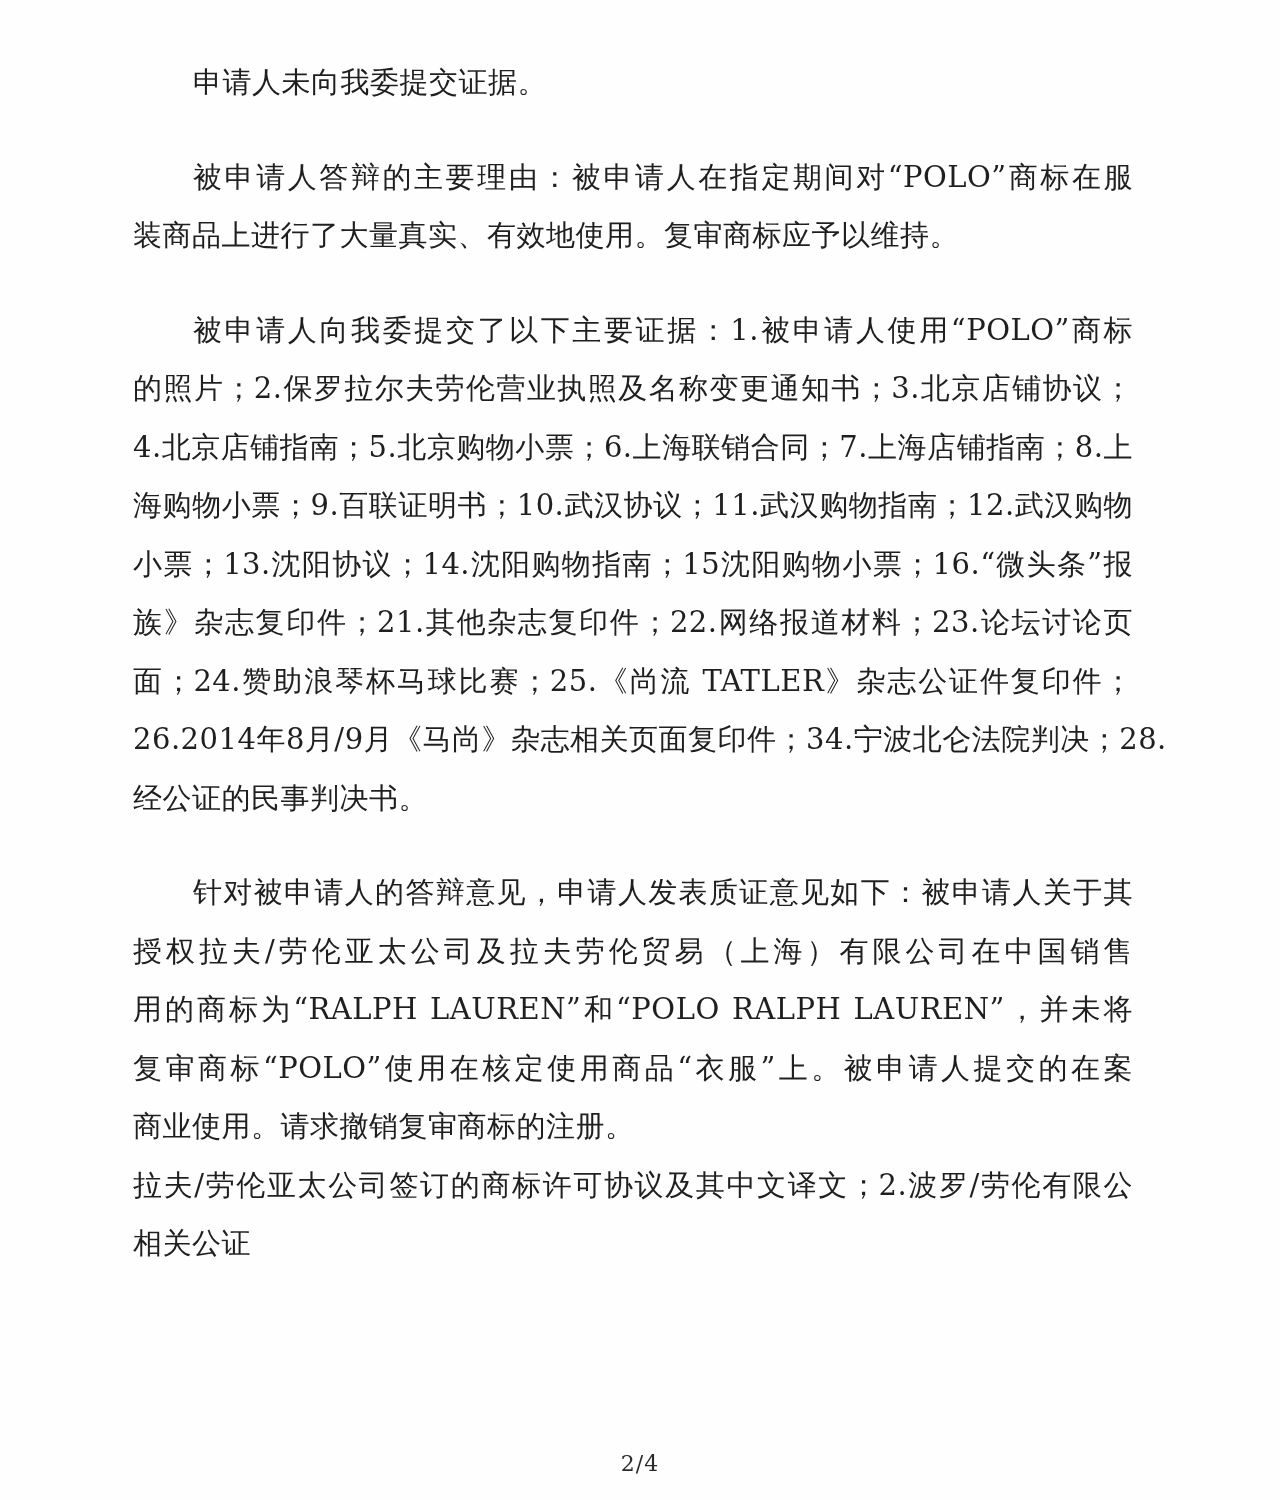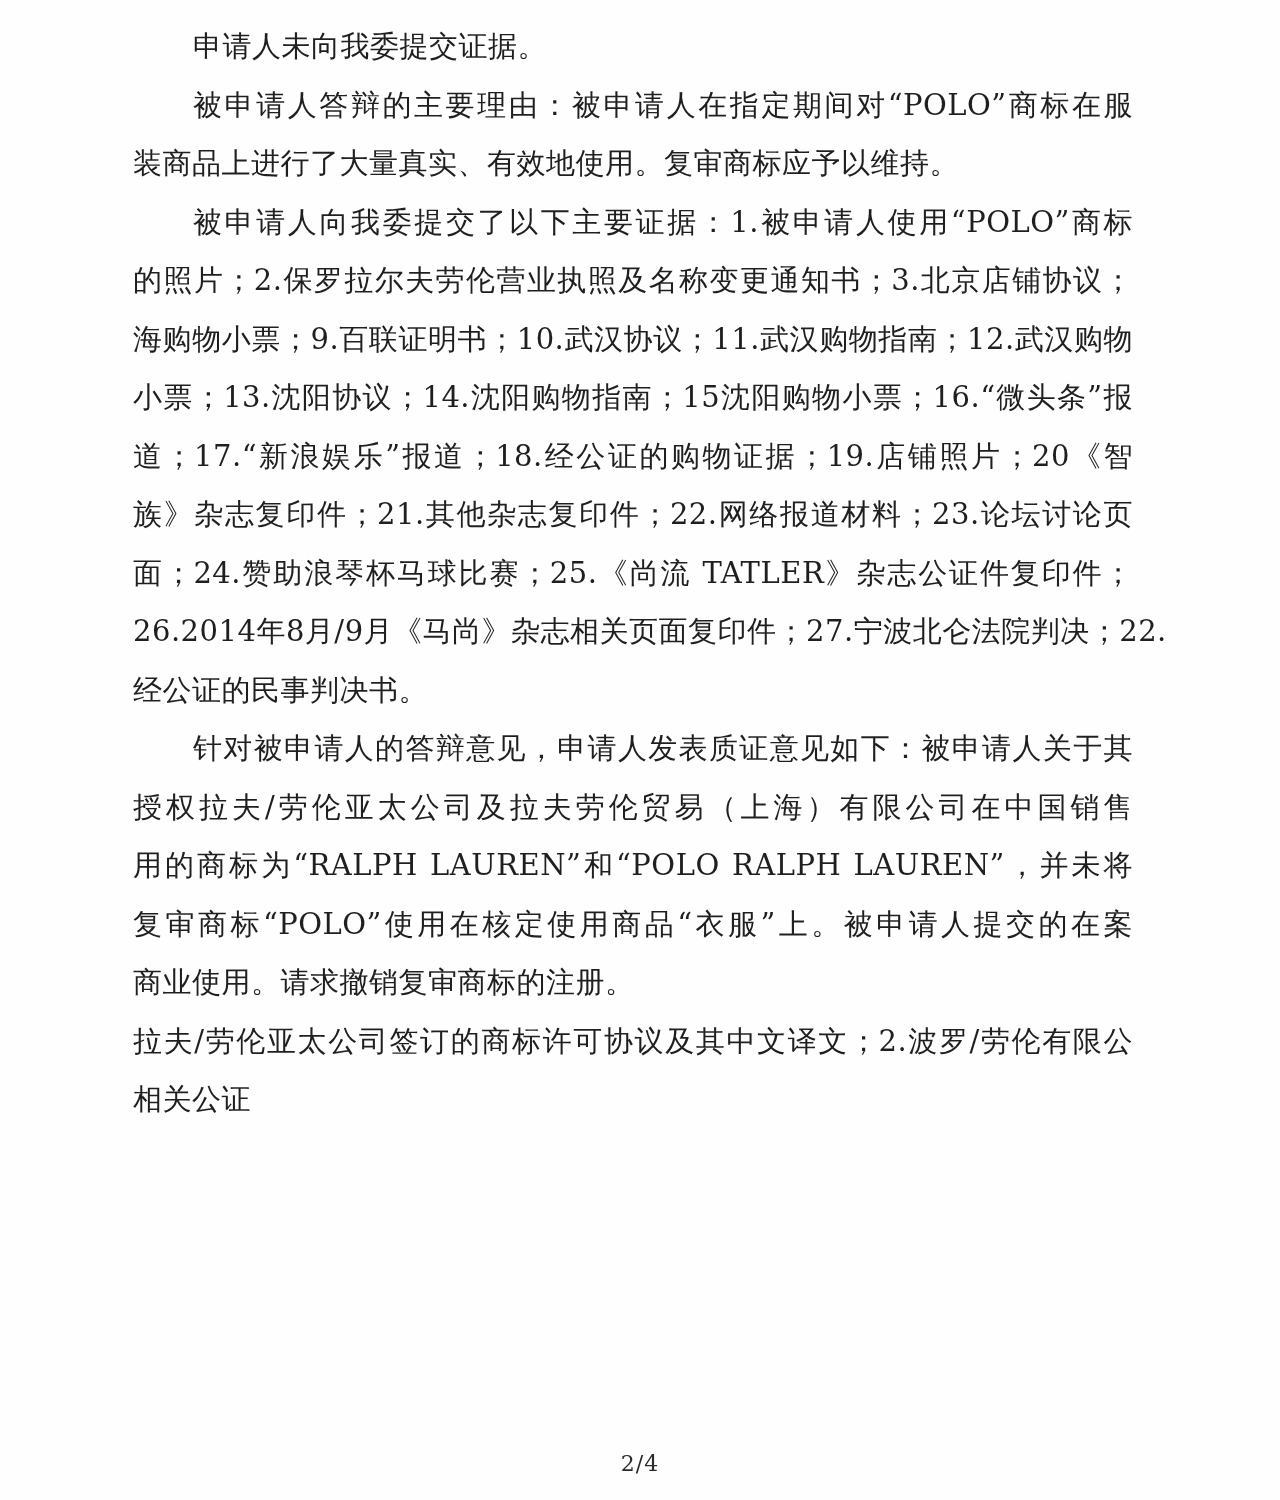--- a/index.html
+++ b/index.html
@@ -36,20 +36,21 @@
       white-space: nowrap;
       overflow: visible;
       letter-spacing: 0.5px;
       text-align: justify;
       text-align-last: justify;
       display: block;
     }
     .line.indent {
       padding-left: 60px;
       box-sizing: border-box;
+      margin-top: 36px;
     }
     .line.last {
       text-align-last: left;
     }
     .page-number {
       position: absolute;
       left: 0;
       width: 1280px;
       top: 1451px;
       text-align: center;
@@ -64,26 +65,26 @@
 <div class="page">
   <div class="text-block">
 
     <div class="line indent last">申请人未向我委提交证据。</div>
 
     <div class="line indent">被申请人答辩的主要理由：被申请人在指定期间对“POLO”商标在服</div>
     <div class="line last">装商品上进行了大量真实、有效地使用。复审商标应予以维持。</div>
 
     <div class="line indent">被申请人向我委提交了以下主要证据：1.被申请人使用“POLO”商标</div>
     <div class="line">的照片；2.保罗拉尔夫劳伦营业执照及名称变更通知书；3.北京店铺协议；</div>
+    <div class="line">4.北京店铺指南；5.北京购物小票；6.上海联销合同；7.上海店铺指南；8.上</div>
     <div class="line">海购物小票；9.百联证明书；10.武汉协议；11.武汉购物指南；12.武汉购物</div>
     <div class="line">小票；13.沈阳协议；14.沈阳购物指南；15沈阳购物小票；16.“微头条”报</div>
-    <div class="line">道；17.“新浪娱乐”报道；18.经公证的购物证据；19.店铺照片；20《智</div>
     <div class="line">族》杂志复印件；21.其他杂志复印件；22.网络报道材料；23.论坛讨论页</div>
     <div class="line">面；24.赞助浪琴杯马球比赛；25.《尚流 TATLER》杂志公证件复印件；</div>
-    <div class="line">26.2014年8月/9月《马尚》杂志相关页面复印件；27.宁波北仑法院判决；22.</div>
+    <div class="line">26.2014年8月/9月《马尚》杂志相关页面复印件；34.宁波北仑法院判决；28.</div>
     <div class="line last">经公证的民事判决书。</div>
 
     <div class="line indent">针对被申请人的答辩意见，申请人发表质证意见如下：被申请人关于其</div>
     <div class="line">授权拉夫/劳伦亚太公司及拉夫劳伦贸易（上海）有限公司在中国销售</div>
     <div class="line">用的商标为“RALPH LAUREN”和“POLO RALPH LAUREN”，并未将</div>
     <div class="line">复审商标“POLO”使用在核定使用商品“衣服”上。被申请人提交的在案</div>
     <div class="line last">商业使用。请求撤销复审商标的注册。</div>
 
     <div class="line">拉夫/劳伦亚太公司签订的商标许可协议及其中文译文；2.波罗/劳伦有限公</div>
     <div class="line last">相关公证</div>

